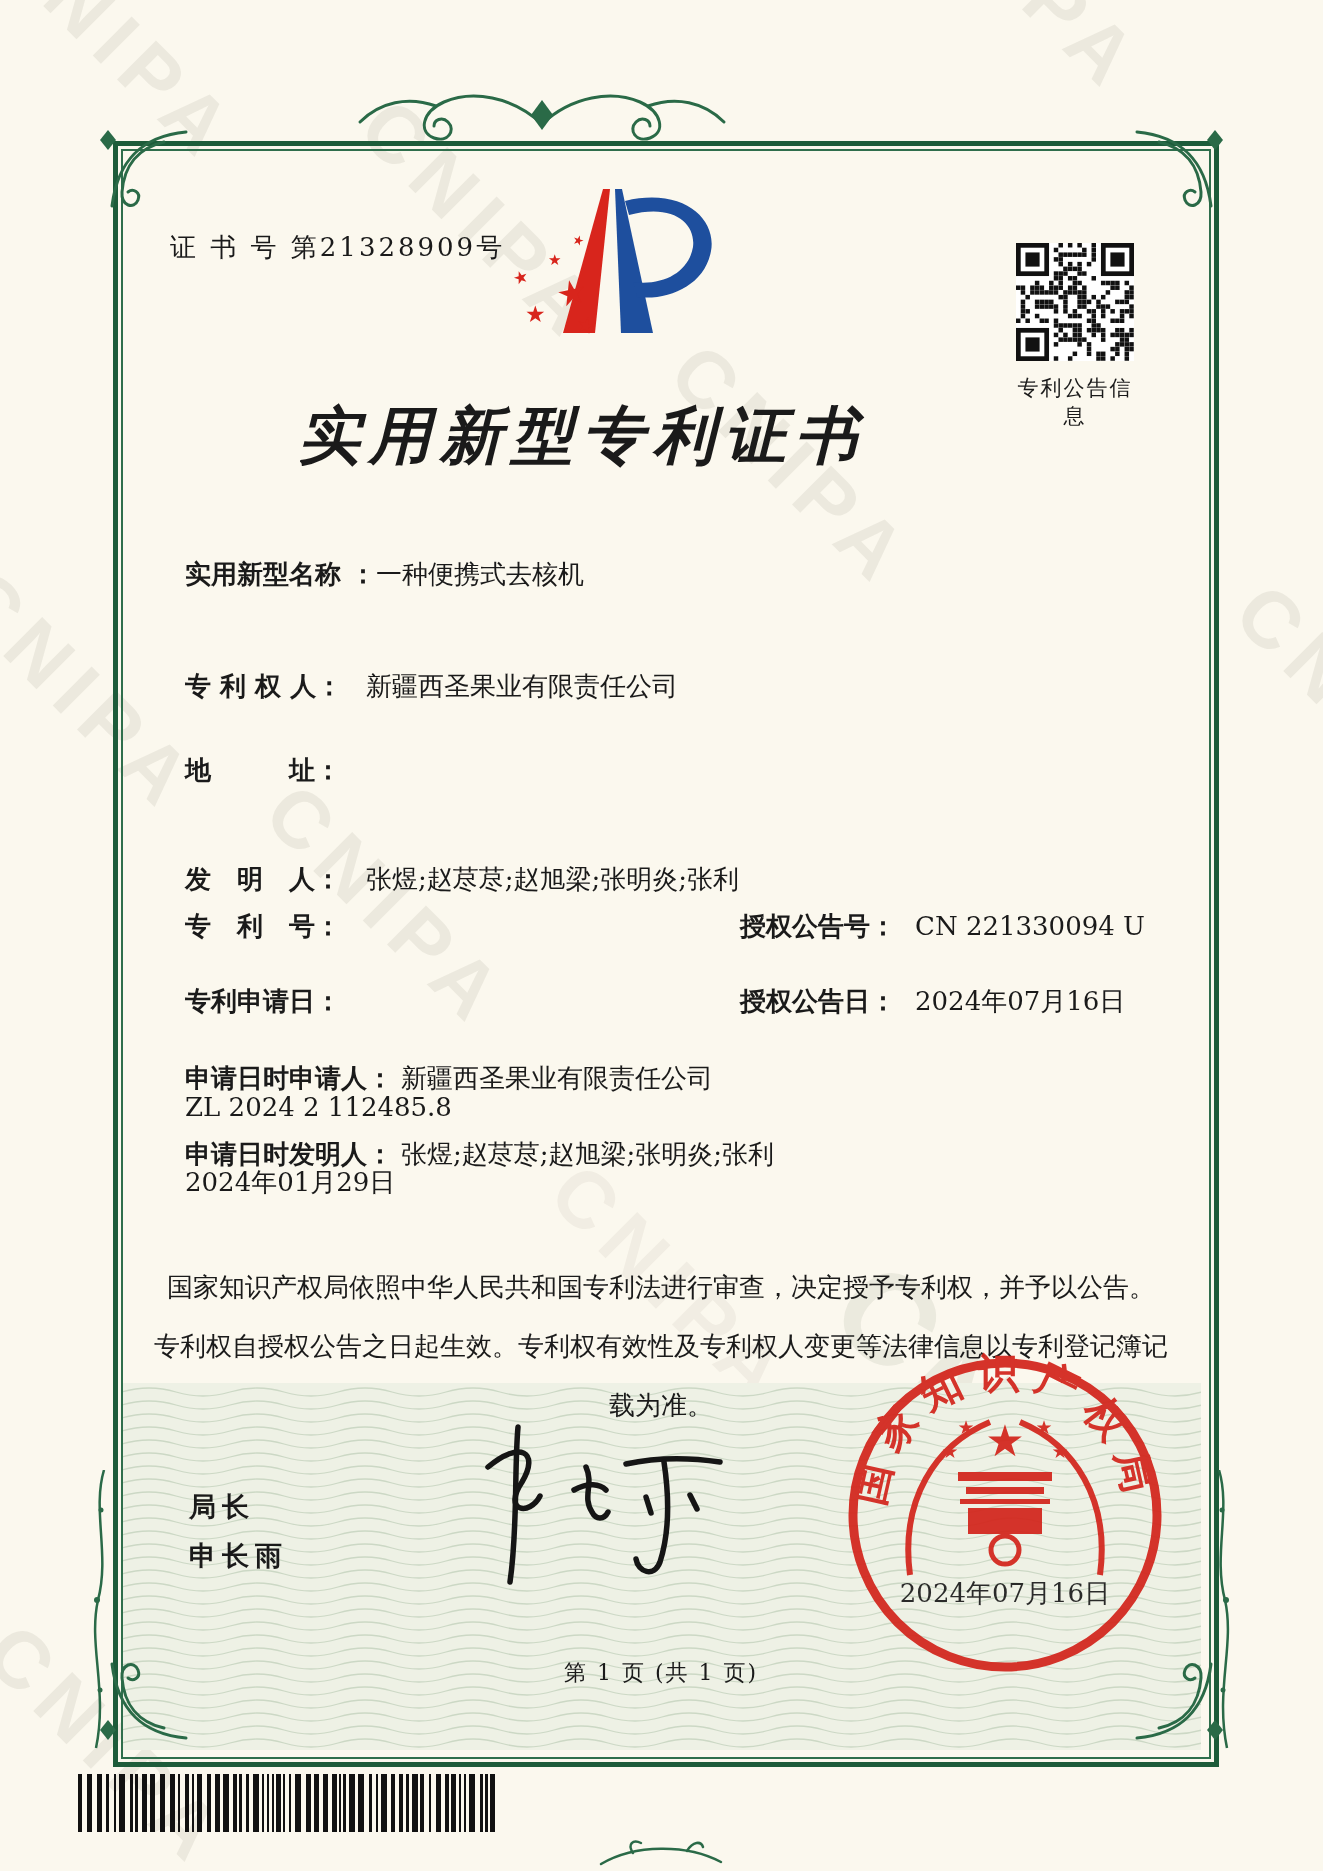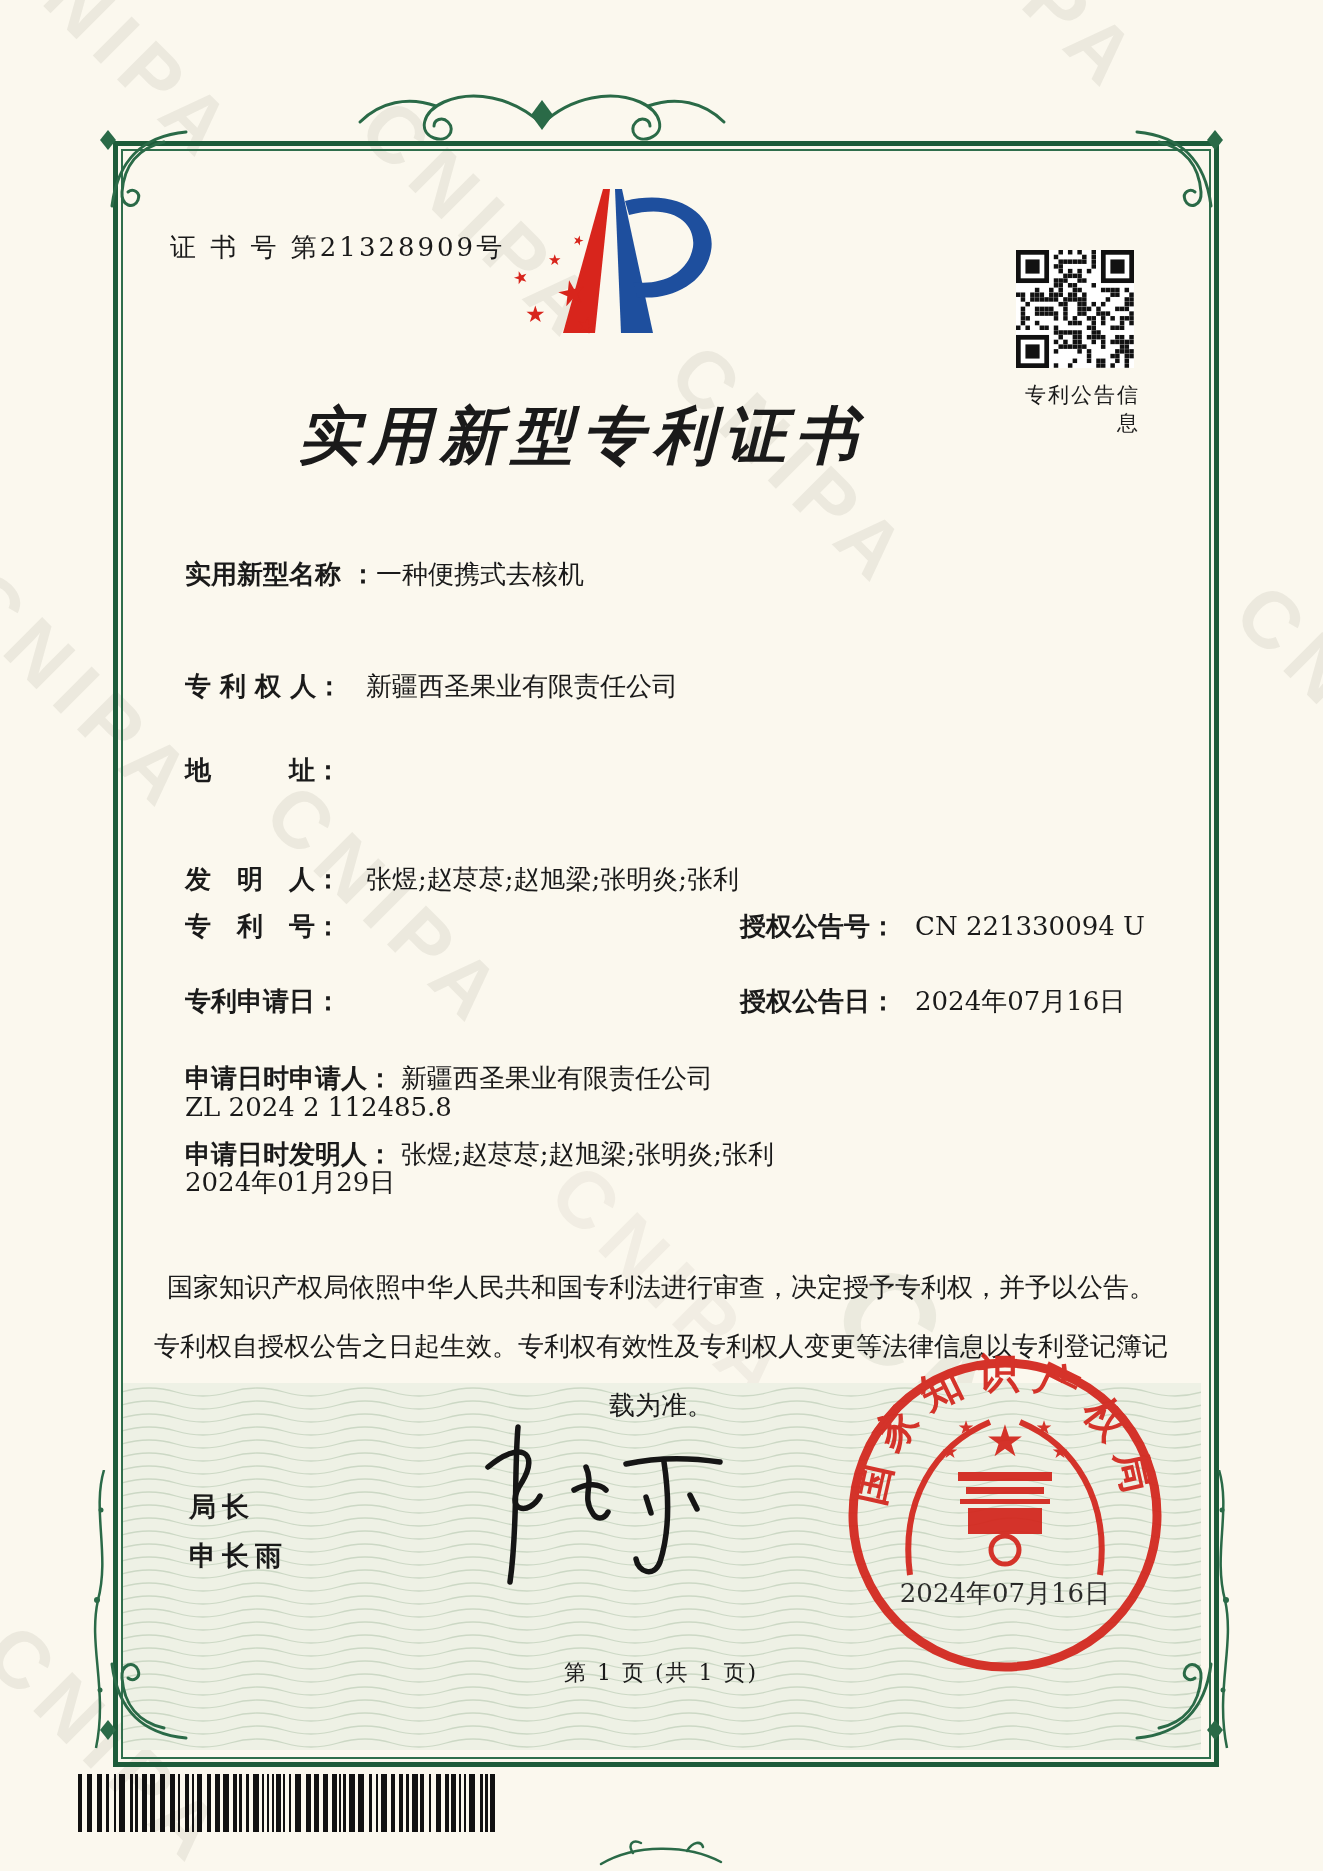--- a/index.html
+++ b/index.html
@@ -14,21 +14,21 @@
   .frame{position:absolute;left:113px;top:141px;width:1096px;height:1616px;
          border:5px solid #1d5c3a;z-index:4;pointer-events:none;}
   .frame-inner{position:absolute;left:3px;top:3px;right:3px;bottom:3px;border:2px solid #2f6e4c;}
   
   .waveband{position:absolute;left:122px;top:1383px;width:1079px;height:367px;background:#eef1e5;z-index:1;}
   .waveband svg{display:block;width:100%;height:100%;}
   
   .content{position:absolute;left:0;top:0;width:100%;height:100%;z-index:3;}
   .certno{position:absolute;left:170px;top:230px;font-size:26px;letter-spacing:3px;}
   .logo{position:absolute;left:475px;top:185px;width:250px;height:152px;}
-  .qrblock{position:absolute;left:1010px;top:250px;width:130px;text-align:right;}
+  .qrblock{position:absolute;left:1010px;top:243px;width:130px;text-align:center;}
   .qrblock svg{display:block;margin:0 auto;background:#ffffff;}
   .qrcap{margin-top:13px;font-size:21px;letter-spacing:2px;}
   .title{position:absolute;left:113px;top:394px;width:1096px;text-align:center;
          font-size:62px;font-weight:bold;letter-spacing:9px;transform:translateX(-79px);font-style:italic;}
   .frow{position:absolute;left:185px;width:1010px;display:flex;align-items:flex-start;font-size:26px;line-height:42px;}
   .lbl{flex:0 0 181px;white-space:pre;font-weight:bold;}
   .val{white-space:pre-wrap;}
   .addrval{max-width:660px;line-height:45px;}
   .sub{display:flex;}
   .subL{width:555px;flex-direction:column;}

